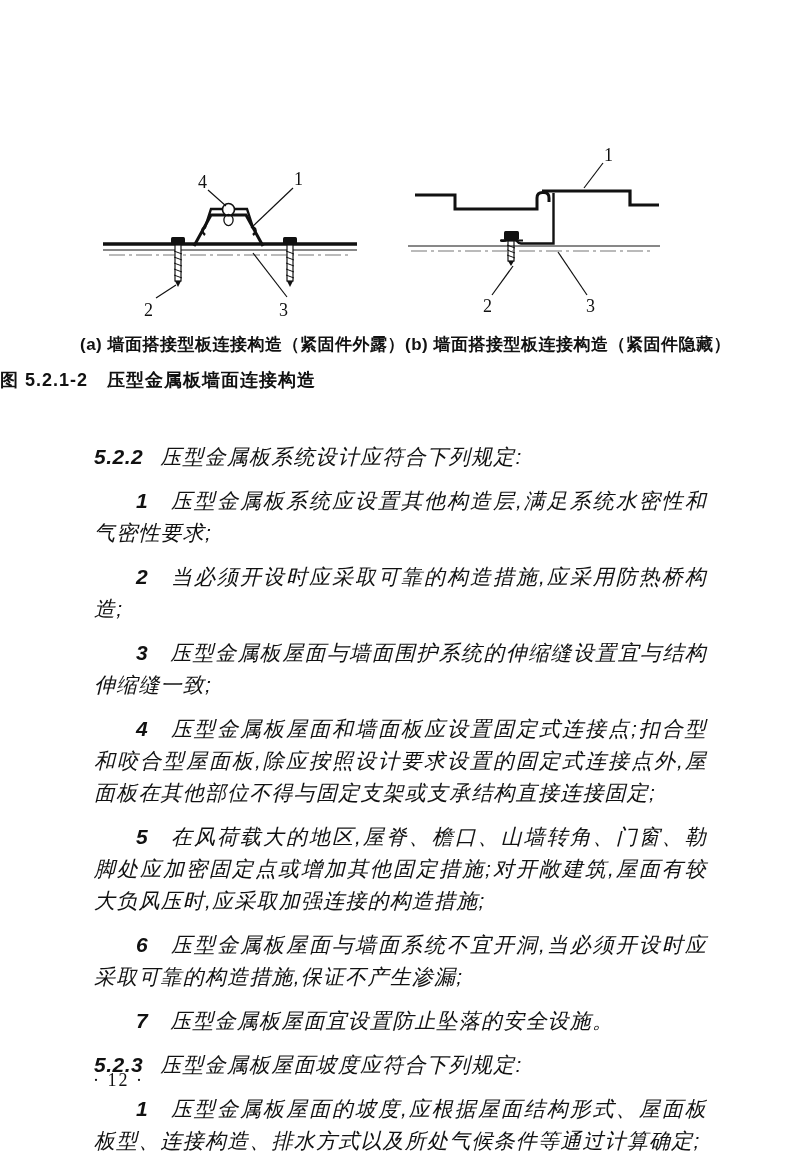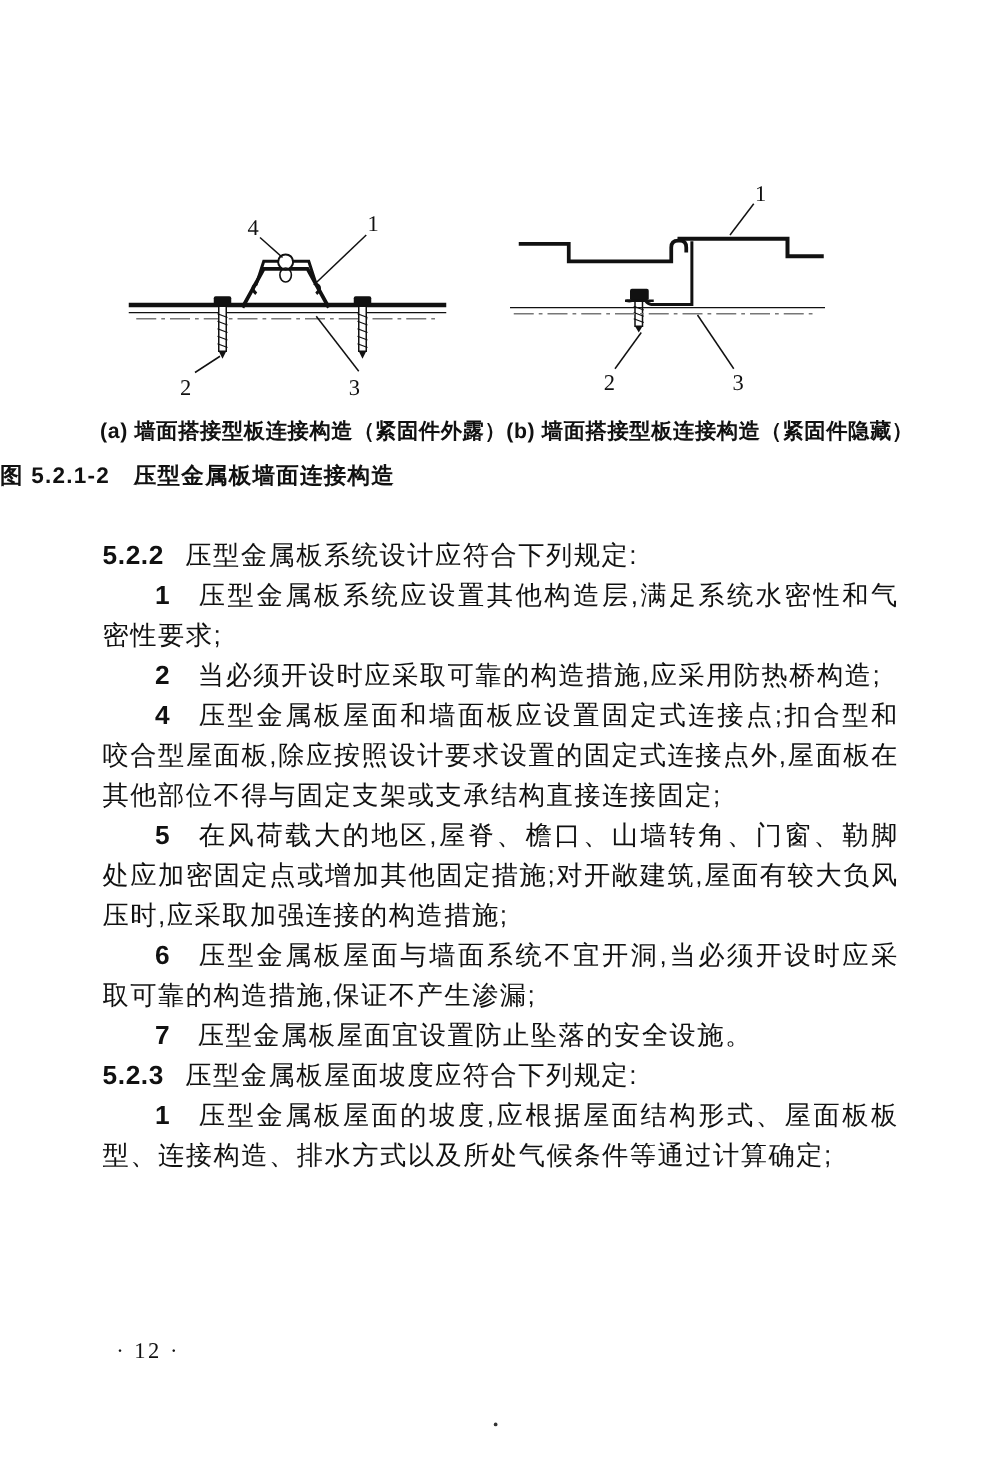--- a/index.html
+++ b/index.html
@@ -12,21 +12,21 @@
   .diagram-b{left:403px;top:135px;width:320px;height:187px;}
   .captions{position:absolute;left:80px;top:333px;width:642px;display:flex;
             justify-content:space-between;font-size:17px;font-weight:bold;
             letter-spacing:0.5px;white-space:nowrap;align-items:flex-end;}
   .fig-title{position:absolute;left:0;top:368px;width:800px;
              font-size:18px;font-weight:bold;letter-spacing:1px;}
   .fig-legend{position:absolute;left:0;top:399px;width:800px;text-align:center;
               font-size:16px;letter-spacing:0.5px;}
   .body-text{position:absolute;left:82px;top:429px;width:637px;font-size:21px;
              line-height:32px;text-align:justify;letter-spacing:1.2px;}
-  .body-text p{margin:0;}
+  .body-text p{margin:12px;font-style:italic;}
   .body-text p.item{text-indent:42px;}
   .body-text .num{font-weight:bold;letter-spacing:0.5px;}
   .gap-item{display:inline-block;width:22px;}
   .gap-sec{display:inline-block;width:17px;}
   .page-number{position:absolute;left:93px;top:1070px;font-size:18px;
                font-family:"Liberation Serif",serif;letter-spacing:2px;}
   .stray-dot{position:absolute;left:395px;top:1138px;width:3px;height:3px;
              background:#333;border-radius:50%;}
 </style>
 </head>
@@ -104,20 +104,21 @@
     <span>(a) 墙面搭接型板连接构造（紧固件外露）</span>
     <span>(b) 墙面搭接型板连接构造（紧固件隐藏）</span>
   </div>
 
   <div class="fig-title">图 5.2.1-2　压型金属板墙面连接构造</div>
 
   <div class="body-text">
     <p class="section"><span class="num">5.2.2</span><span class="gap-sec"></span><span>压型金属板系统设计应符合下列规定:</span></p>
     <p class="item"><span class="num">1</span><span class="gap-item"></span><span>压型金属板系统应设置其他构造层,满足系统水密性和气密性要求;</span></p>
     <p class="item"><span class="num">2</span><span class="gap-item"></span><span>当必须开设时应采取可靠的构造措施,应采用防热桥构造;</span></p>
+    <p class="item"><span class="num">3</span><span class="gap-item"></span><span>压型金属板屋面与墙面围护系统的伸缩缝设置宜与结构伸缩缝一致;</span></p>
     <p class="item"><span class="num">4</span><span class="gap-item"></span><span>压型金属板屋面和墙面板应设置固定式连接点;扣合型和咬合型屋面板,除应按照设计要求设置的固定式连接点外,屋面板在其他部位不得与固定支架或支承结构直接连接固定;</span></p>
     <p class="item"><span class="num">5</span><span class="gap-item"></span><span>在风荷载大的地区,屋脊、檐口、山墙转角、门窗、勒脚处应加密固定点或增加其他固定措施;对开敞建筑,屋面有较大负风压时,应采取加强连接的构造措施;</span></p>
     <p class="item"><span class="num">6</span><span class="gap-item"></span><span>压型金属板屋面与墙面系统不宜开洞,当必须开设时应采取可靠的构造措施,保证不产生渗漏;</span></p>
     <p class="item"><span class="num">7</span><span class="gap-item"></span><span>压型金属板屋面宜设置防止坠落的安全设施。</span></p>
     <p class="section"><span class="num">5.2.3</span><span class="gap-sec"></span><span>压型金属板屋面坡度应符合下列规定:</span></p>
     <p class="item"><span class="num">1</span><span class="gap-item"></span><span>压型金属板屋面的坡度,应根据屋面结构形式、屋面板板型、连接构造、排水方式以及所处气候条件等通过计算确定;</span></p>
   </div>
 
   <div class="page-number">· 12 ·</div>
 

